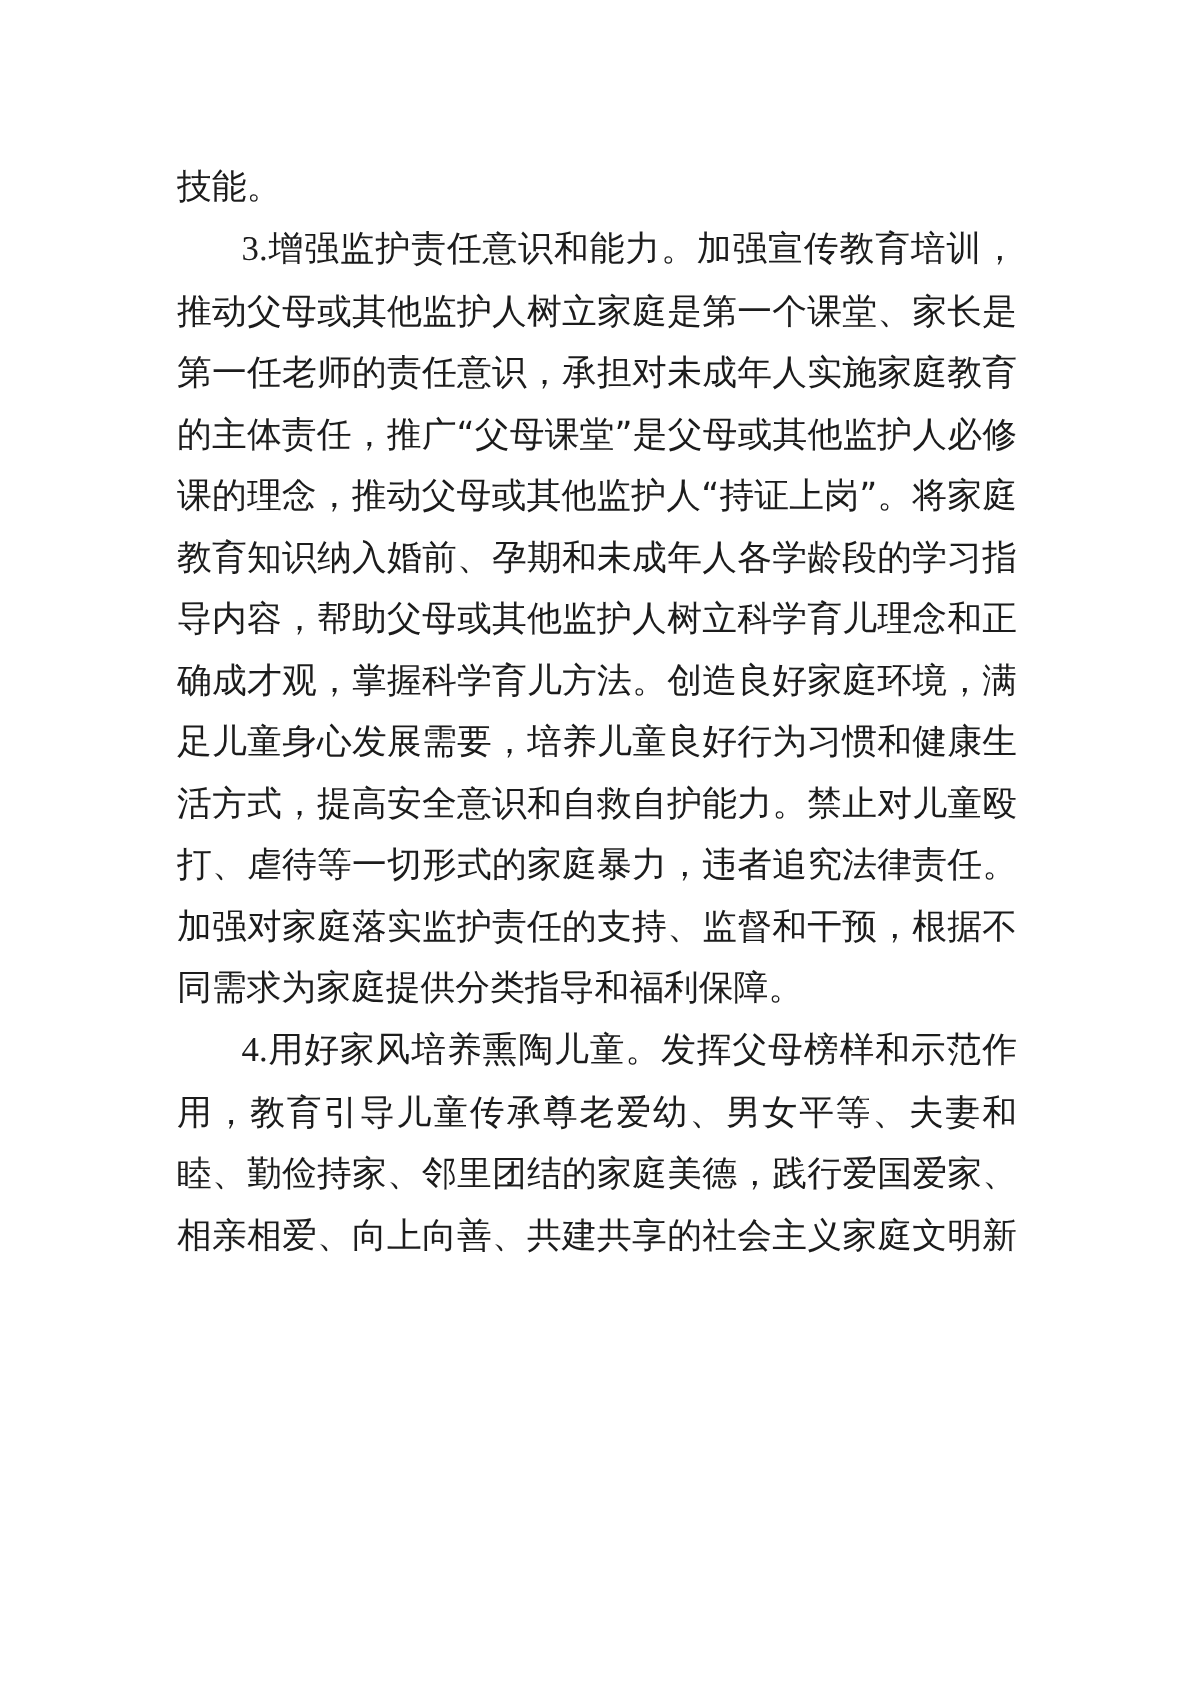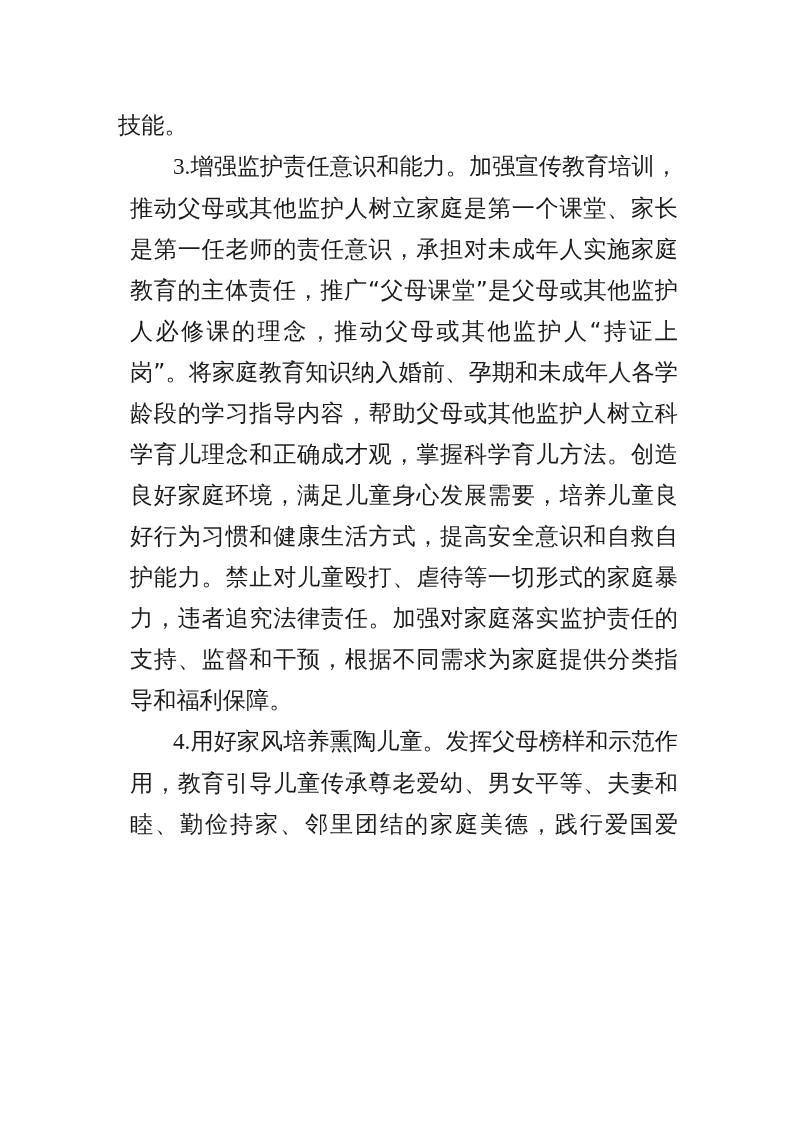--- a/index.html
+++ b/index.html
@@ -26,21 +26,20 @@
     font-family: "DejaVu Sans", "Liberation Sans", sans-serif;
     font-size: 23.2px;
     line-height: 41px;
     color: #1c1c1c;
     text-align: justify;
     text-justify: inter-character;
     word-break: break-all;
   }
   .para.indented {
     text-indent: 43px;
-    margin-left: 12px;
   }
   .seg-bold {
     font-weight: 400;
   }
   .item-num {
     font-family: "Liberation Serif", "DejaVu Serif", serif;
   }
   .page-number {
     position: absolute;
     left: 298px;

